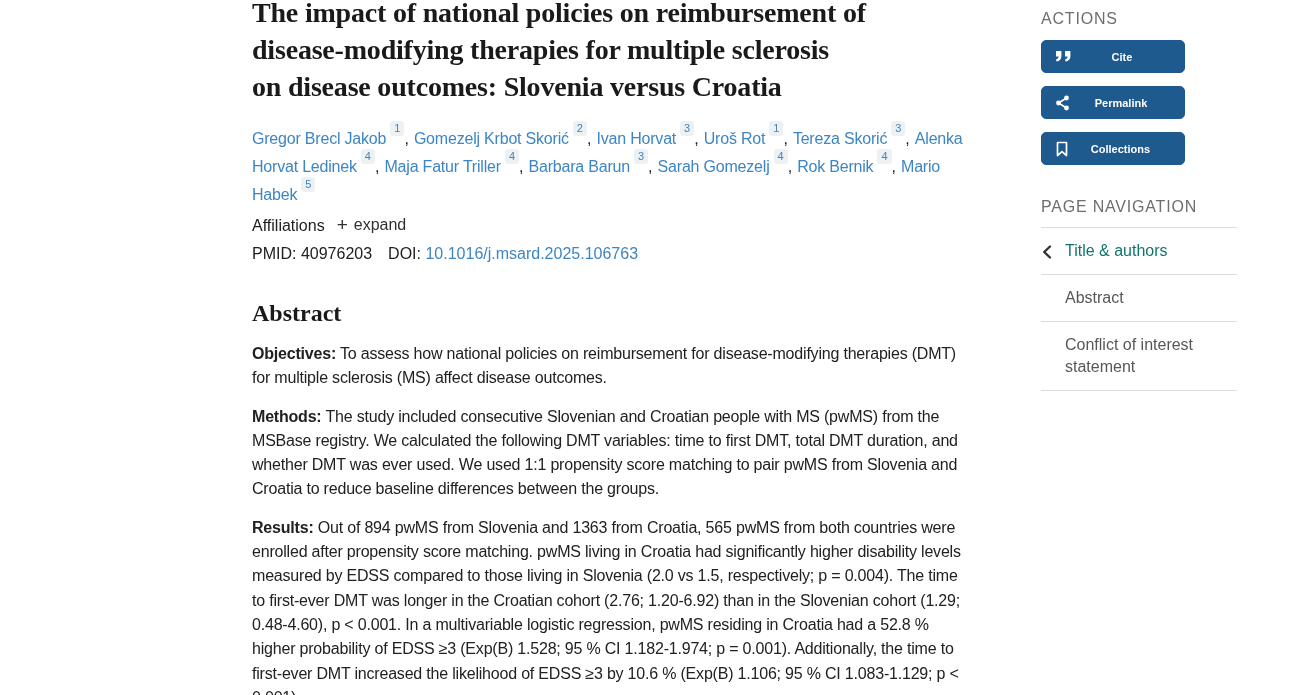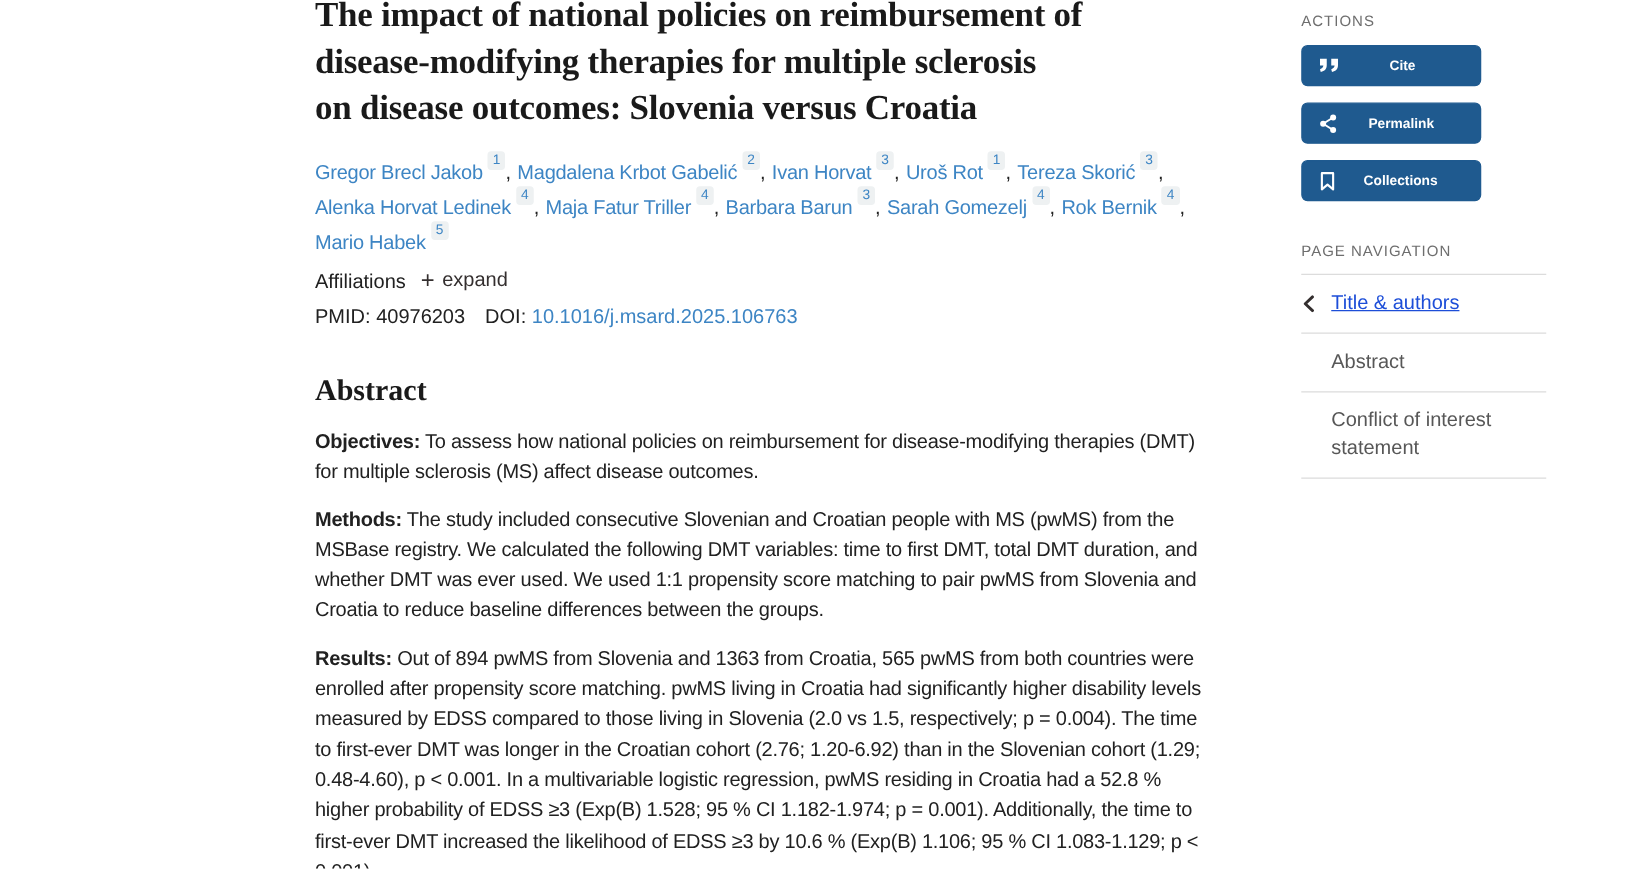--- a/index.html
+++ b/index.html
@@ -42,57 +42,57 @@
     font-weight:700; font-size:24px; line-height:30px; color:#1a1a1a;
   }
   .para {
     margin-top:14px; font-size:16px; line-height:24.3px;
     letter-spacing:-0.2px; color:#212121;
   }
   .para b { font-weight:700; }
   
   .sidebar { position:absolute; left:1041px; top:0; width:196px; }
   .side-label {
-    font-size:12px; color:#6e6e6e; letter-spacing:0.8px;
+    font-size:16px; color:#6e6e6e; letter-spacing:0.8px;
     margin-top:10px; text-transform:uppercase;
   }
   .actions { margin-top:12px; }
   .action-btn {
     width:144px; height:33px; margin-bottom:13px;
     background:var(--button-blue); border:1px solid var(--button-blue);
     border-radius:5px; display:flex; align-items:center;
     padding:0 12px 0 13px; color:#fff; font-weight:700; font-size:11px;
     font-family:"Liberation Sans", sans-serif; cursor:pointer;
   }
   .btn-icon { display:flex; align-items:center; }
   .btn-label { flex:1; text-align:center; }
   .nav-label { margin-top:33px; }
   .page-nav { margin-top:11px; }
   .nav-item {
     border-top:1px solid #dcdcdc; padding:12px 0 12px 24px;
     font-size:16px; line-height:22px; color:#575757;
     cursor:pointer; position:relative;
   }
   .nav-item:last-child { border-bottom:1px solid #dcdcdc; }
-  .nav-item.current { color:#1d4ed8;text-decoration:underline; }
+  .nav-item.current { color:#0f766e; }
   .chev { position:absolute; left:0; top:15px; }
 </style>
 </head>
 <body>
 
 <div class="page">
 
   <main class="main">
     <h1 class="article-title">The impact of national policies on reimbursement of
 disease-modifying therapies for multiple sclerosis
 on disease outcomes: Slovenia versus Croatia</h1>
 
     <div class="authors">
       <span><a class="author-name">Gregor Brecl Jakob</a><sup class="sup-chip">1</sup><span class="sep">, </span></span>
-      <span><a class="author-name">Magdalena Krbot Gabelić</a><sup class="sup-chip">2</sup><span class="sep">, </span></span>
+      <span><a class="author-name">Gomezelj Krbot Skorić</a><sup class="sup-chip">2</sup><span class="sep">, </span></span>
       <span><a class="author-name">Ivan Horvat</a><sup class="sup-chip">3</sup><span class="sep">, </span></span>
       <span><a class="author-name">Uroš Rot</a><sup class="sup-chip">1</sup><span class="sep">, </span></span>
       <span><a class="author-name">Tereza Skorić</a><sup class="sup-chip">3</sup><span class="sep">, </span></span>
       <span><a class="author-name">Alenka Horvat Ledinek</a><sup class="sup-chip">4</sup><span class="sep">, </span></span>
       <span><a class="author-name">Maja Fatur Triller</a><sup class="sup-chip">4</sup><span class="sep">, </span></span>
       <span><a class="author-name">Barbara Barun</a><sup class="sup-chip">3</sup><span class="sep">, </span></span>
       <span><a class="author-name">Sarah Gomezelj</a><sup class="sup-chip">4</sup><span class="sep">, </span></span>
       <span><a class="author-name">Rok Bernik</a><sup class="sup-chip">4</sup><span class="sep">, </span></span>
       <span><a class="author-name">Mario Habek</a><sup class="sup-chip">5</sup><span class="sep"></span></span>
     </div>

